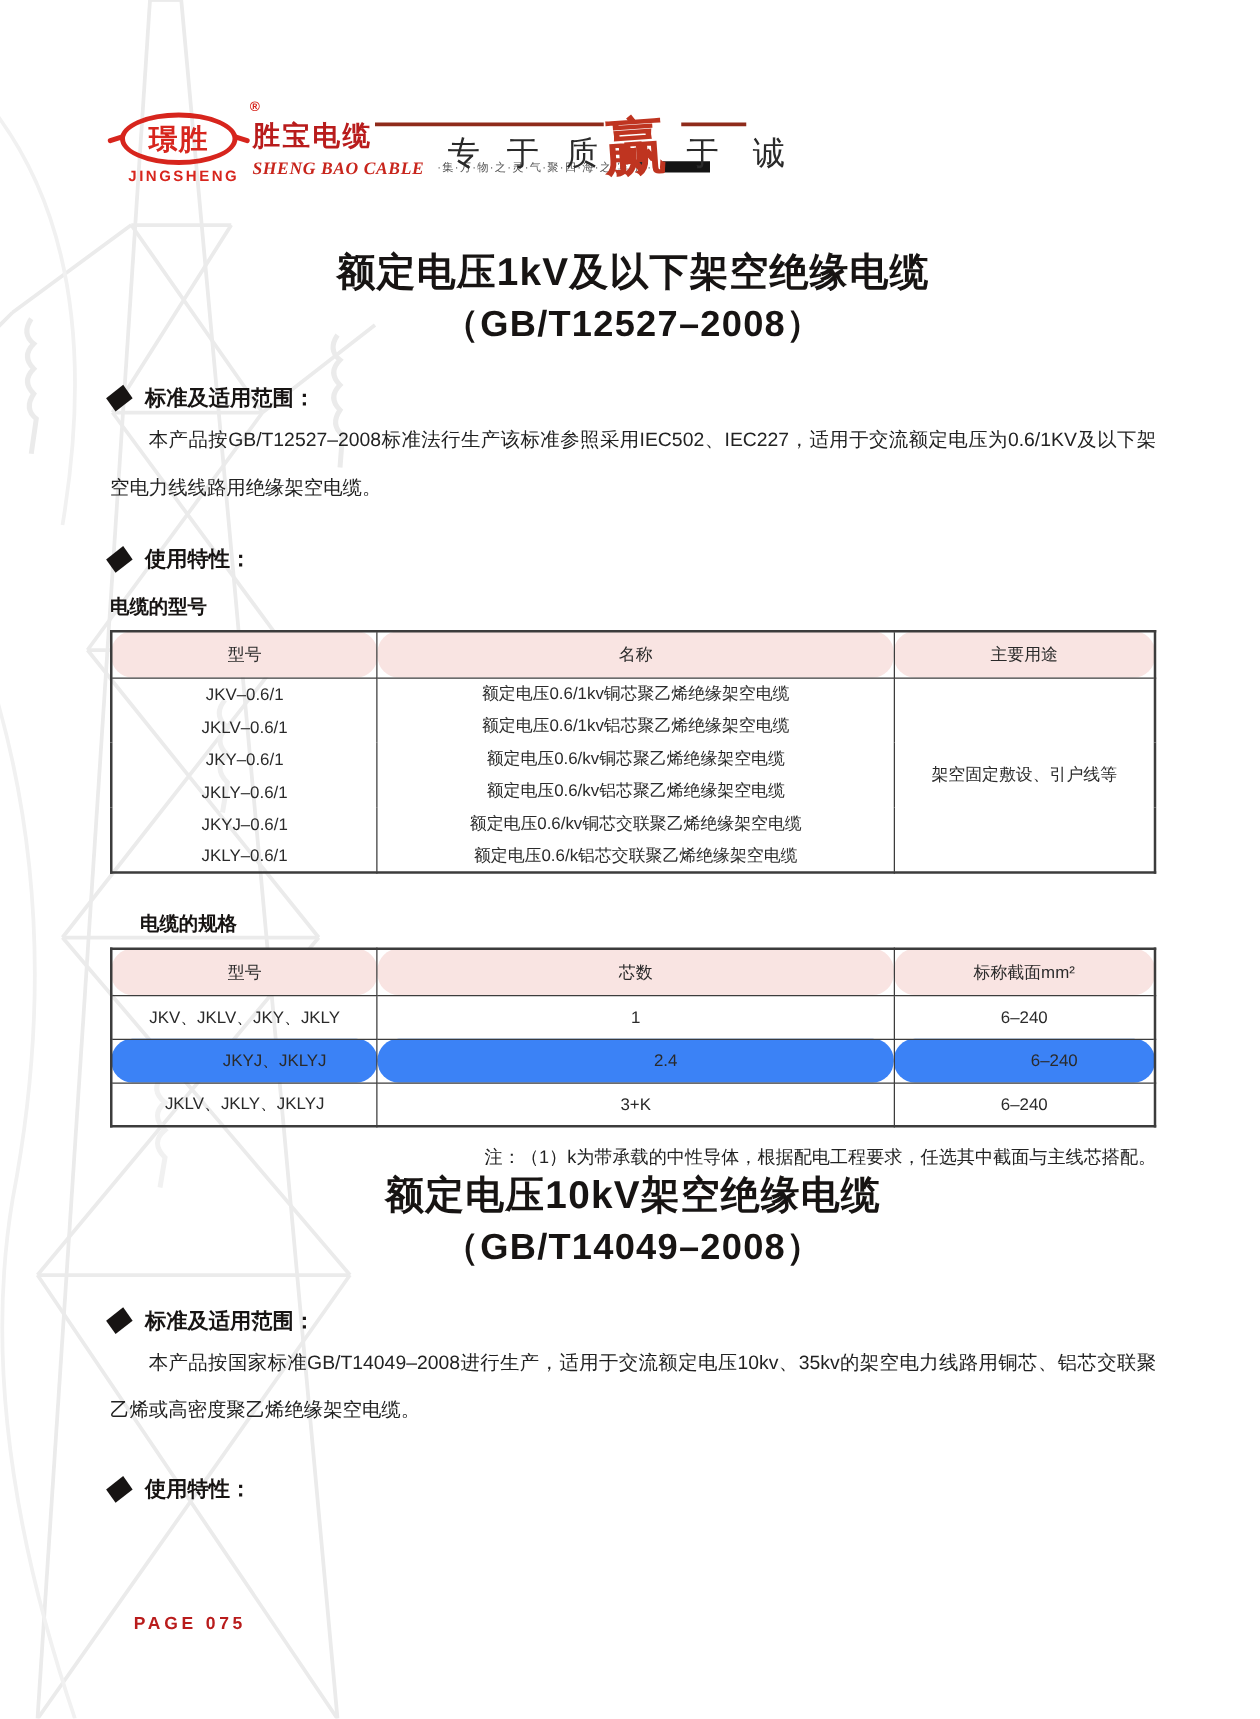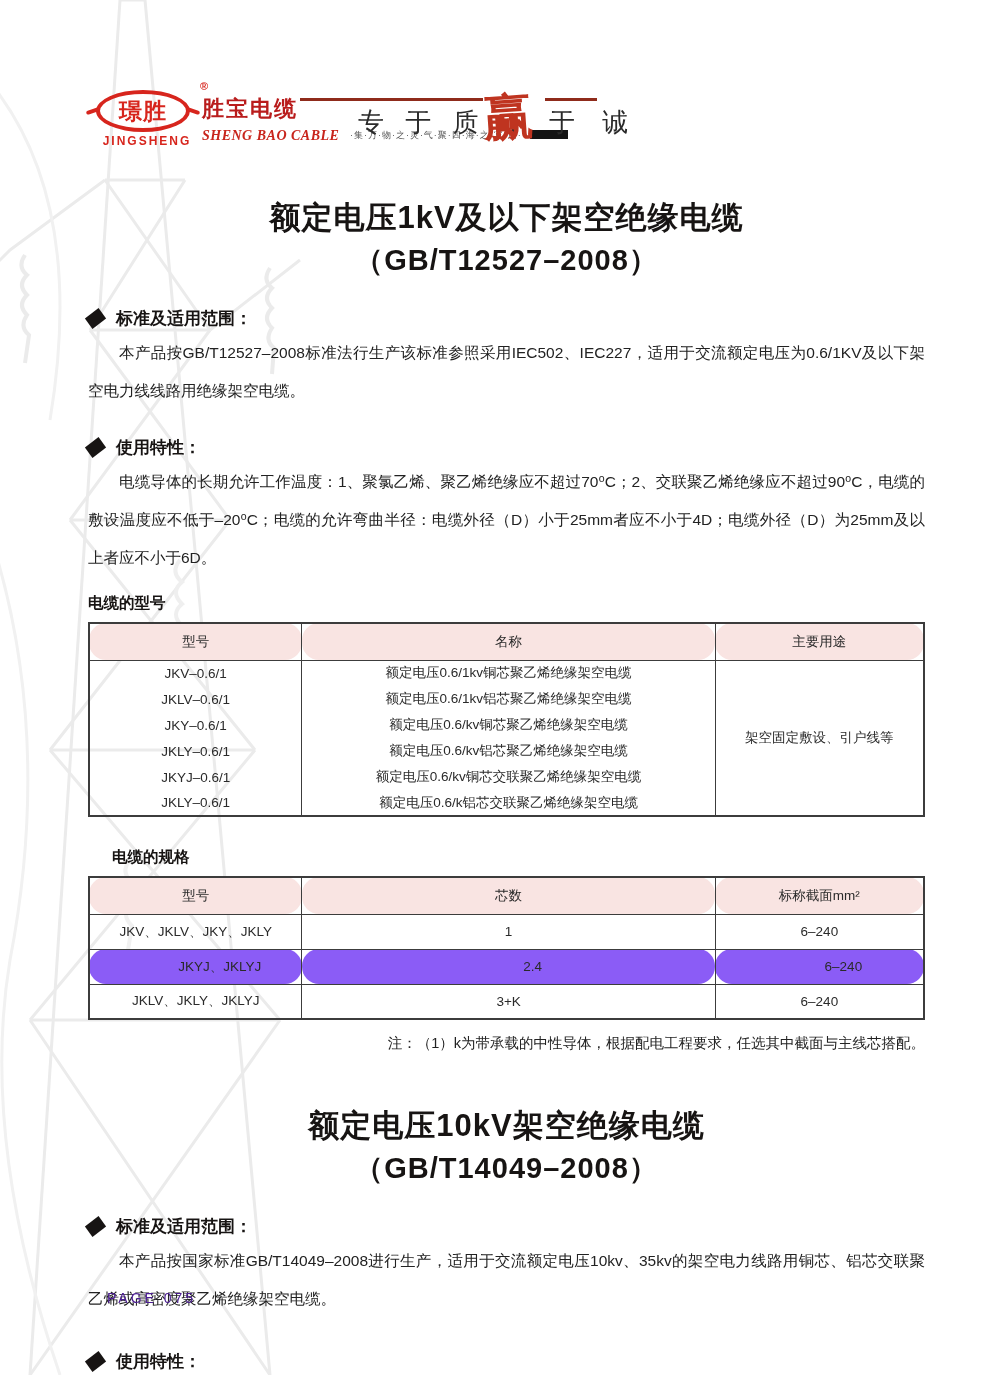--- a/index.html
+++ b/index.html
@@ -41,40 +41,40 @@
   .slogan-left { position:absolute; left:58px; top:13px; font-size:26px; color:#2a2a2a; letter-spacing:7px; font-weight:500; }
   .slogan-win { position:absolute; left:183px; top:-8px; font-size:50px; color:#bf3420; font-weight:bold;
                 font-family:"Liberation Serif","DejaVu Serif",serif; transform:rotate(-4deg); }
   .slogan-right { position:absolute; left:249px; top:13px; font-size:26px; color:#2a2a2a; letter-spacing:10px; font-weight:500; }
   
   .content { position:relative; z-index:1; padding:175px 83px 0 88px; }
   .doc-title { text-align:center; font-weight:bold; color:#171413; letter-spacing:1px; }
   .doc-title .t1 { font-size:31px; line-height:42px; }
   .doc-title .t2 { font-size:29px; line-height:42px; }
   .title-1 { margin-top:22px; }
-  .title-2 { margin-top:52px; }
+  .title-2 { }
   .sec-heading { display:flex; align-items:center; gap:13px; margin-top:26px; font-size:17px; font-weight:bold; color:#171413; }
   .diamond { width:15px; height:15px; background:#171413; transform:skew(-16deg) rotate(45deg); flex:0 0 auto; }
   .para { font-size:15.5px; line-height:38px; color:#222; text-indent:2em; margin-top:4px; text-align:justify; }
   .tbl-label { font-size:15.5px; font-weight:bold; color:#171413; margin-top:16px; }
   table { border-collapse:collapse; width:100%; margin-top:8px; table-layout:fixed; }
   .model-table, .spec-table { border:2px solid #3c3c3c; }
   th, td { font-weight:normal; text-align:center; color:#2a2a2a;border-radius:17px; }
   th { background:#f9e4e2; font-size:13.5px; height:37px; border:1px solid #3c3c3c; }
   .model-table td { font-size:13.5px; height:26px; border-left:1px solid #3c3c3c; }
   .model-table td:first-child { border-left:none; }
   .model-table .col-model { width:25.5%; }
   .model-table .col-name  { width:49.5%; }
   .model-table .col-usage { width:25%; }
   .spec-table td { font-size:13.5px; height:35px; border:1px solid #3c3c3c; }
-  .spec-table tr.alt td { background:#8b5cf6;padding-left:48px; }
+  .spec-table tr.alt td { background:#3b82f6;padding-left:48px; }
   .spec-table .col-a { width:25.5%; } .spec-table .col-b { width:49.5%; } .spec-table .col-c { width:25%; }
   .note { margin-top:14px; text-align:right; font-size:14.5px; color:#222; }
-  .footer { position:absolute; left:107px; top:1290px; font-size:14px; font-weight:normal;
-            letter-spacing:3px; color:#4c1d95; z-index:2; }
+  .footer { position:absolute; left:107px; top:1290px; font-size:14px; font-weight:bold;
+            letter-spacing:3px; color:#b91c1c; z-index:2; }
 </style>
 </head>
 <body>
 
 <div class="page">
 
   <svg class="watermark" width="340" height="1375" viewBox="0 0 340 1375" fill="none" stroke="#ebebeb" stroke-width="3">
     <path d="M150 0 L60 1375"></path>
     <path d="M175 0 L300 1375"></path>
     <path d="M150 0 L175 0"></path>
@@ -124,21 +124,20 @@
     <div class="sec-heading">
       <span class="diamond"></span>
       <span>标准及适用范围：</span>
     </div>
     <p class="para">本产品按GB/T12527–2008标准法行生产该标准参照采用IEC502、IEC227，适用于交流额定电压为0.6/1KV及以下架空电力线线路用绝缘架空电缆。</p>
 
     <div class="sec-heading">
       <span class="diamond"></span>
       <span>使用特性：</span>
     </div>
-    <p class="para">电缆导体的长期允许工作温度：1、聚氯乙烯、聚乙烯绝缘应不超过70⁰C；2、交联聚乙烯绝缘应不超过90⁰C，电缆的敷设温度应不低于–20⁰C；电缆的允许弯曲半径：电缆外径（D）小于25mm者应不小于4D；电缆外径（D）为25mm及以上者应不小于6D。</p>
 
     <div class="tbl-label">电缆的型号</div>
     <table class="model-table">
       <colgroup>
           <col class="col-model">
           <col class="col-name">
           <col class="col-usage">
         </colgroup>
       <thead>
         <tr>

